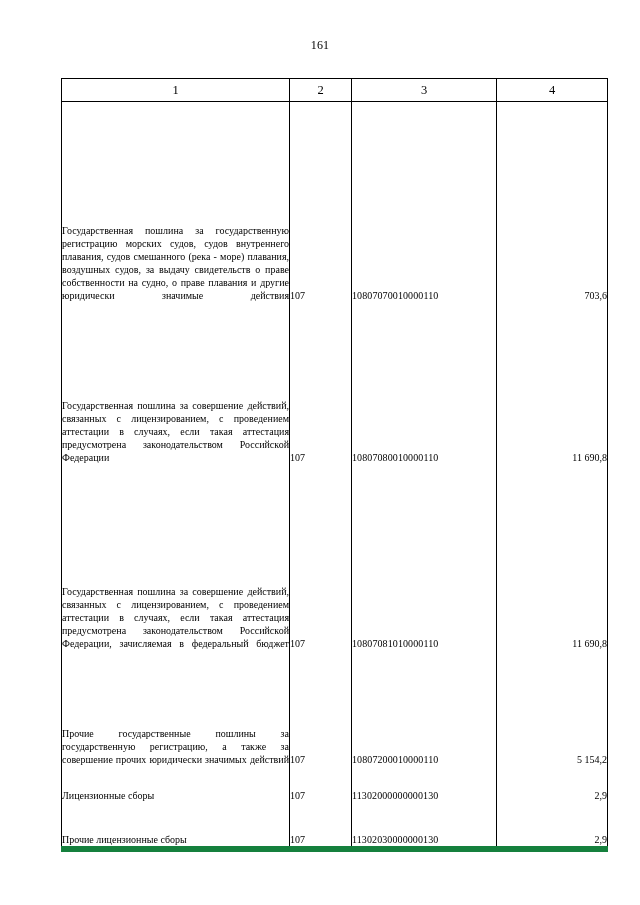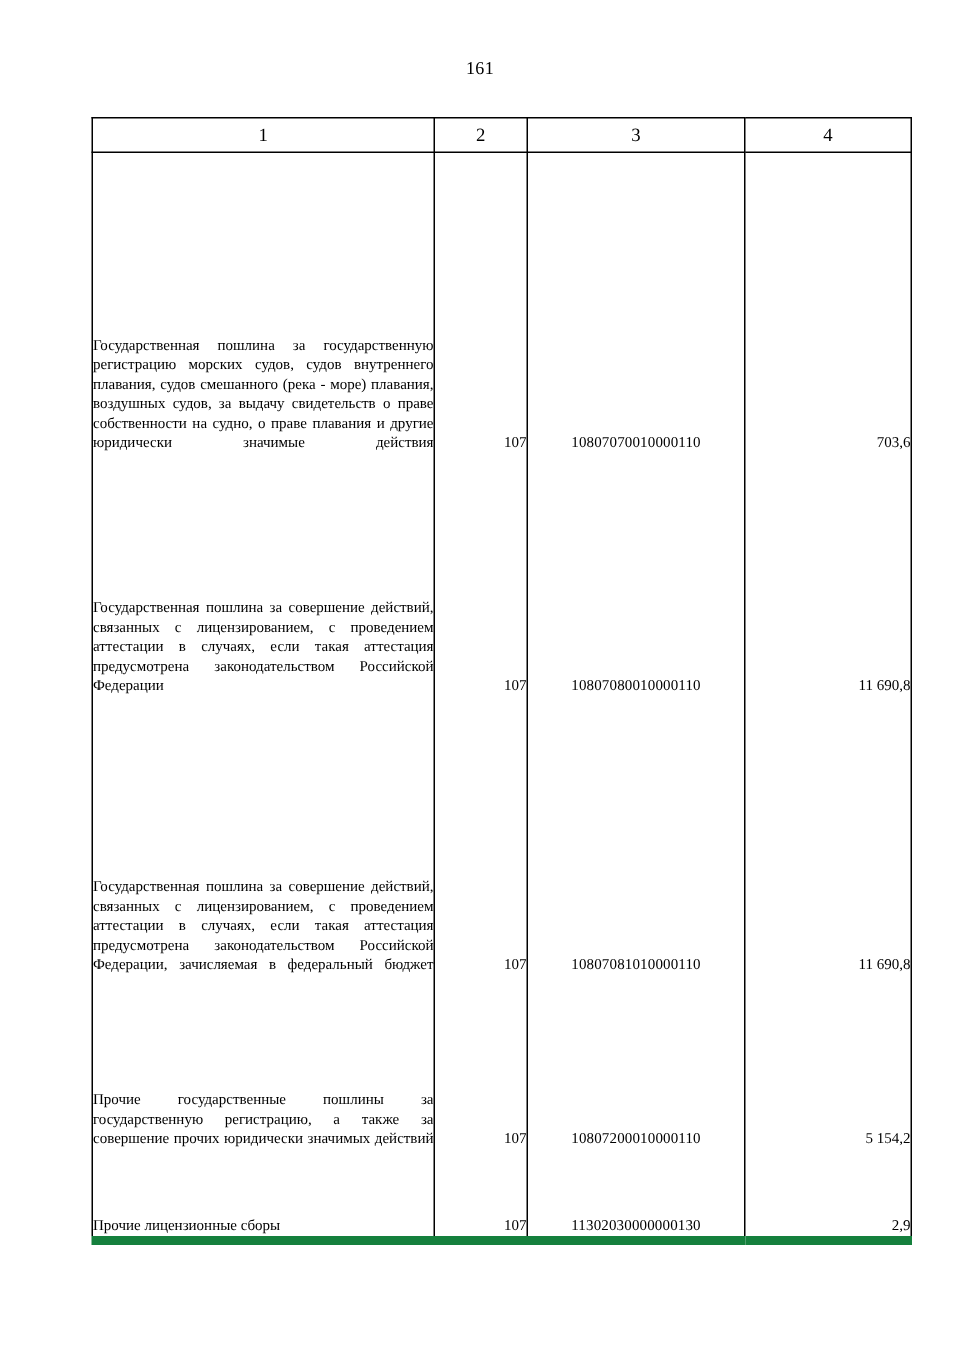--- a/index.html
+++ b/index.html
@@ -68,25 +68,24 @@
     text-align-last: justify;
     padding: 7px 6px 4px 6px;
     vertical-align: top;
     hyphens: none;
   }
   td.desc.nojust {
     text-align: left;
     text-align-last: left;
   }
   td.code-adm {
-    text-align: right;
+    text-align: left;
     padding: 0 4px 5px 4px;
   }
   td.code-kbk {
-    text-align: center;
     padding: 0 2px 5px 2px;
     letter-spacing: 0.1px;
   }
   td.amount {
     text-align: right;
     padding: 0 9px 5px 4px;
     margin-left: 48px;
   }
   
   tr.data td {
@@ -173,20 +172,26 @@
           <td class="code-kbk">10807200010000110</td>
           <td class="amount">5 154,2</td>
         </tr>
         <tr class="data spacer-row">
           <td></td>
           <td></td>
           <td></td>
           <td></td>
         </tr>
 
+        <tr class="data">
+          <td class="desc nojust" style="height:22px;">Лицензионные сборы</td>
+          <td class="code-adm">107</td>
+          <td class="code-kbk">11302000000000130</td>
+          <td class="amount">2,9</td>
+        </tr>
         <tr class="data spacer-row">
           <td></td>
           <td></td>
           <td></td>
           <td></td>
         </tr>
 
         <tr class="data last">
           <td class="desc nojust" style="height:30px;">Прочие лицензионные сборы</td>
           <td class="code-adm">107</td>

